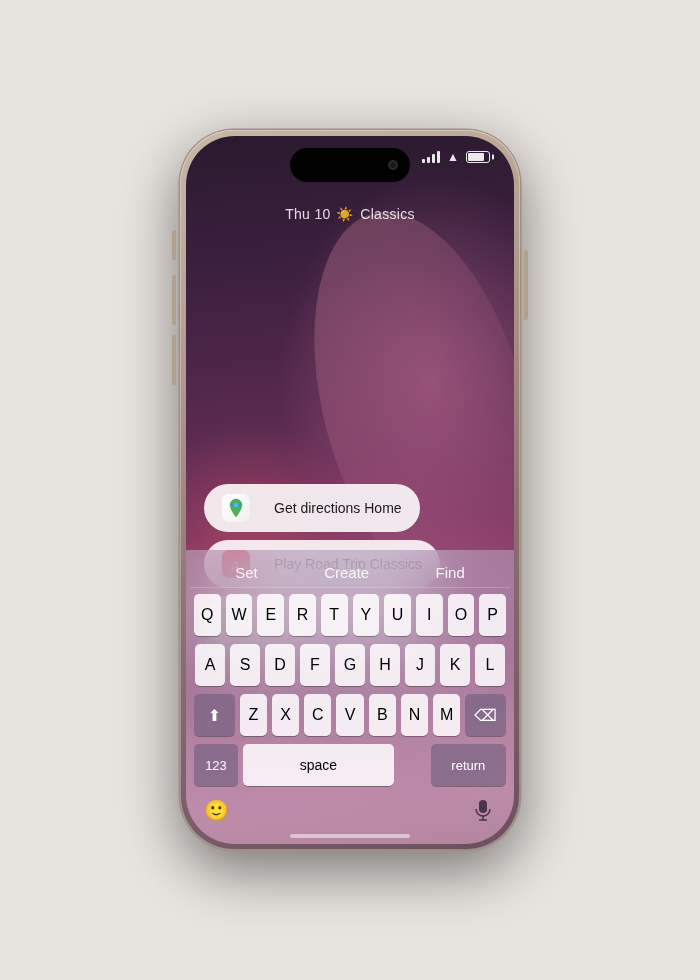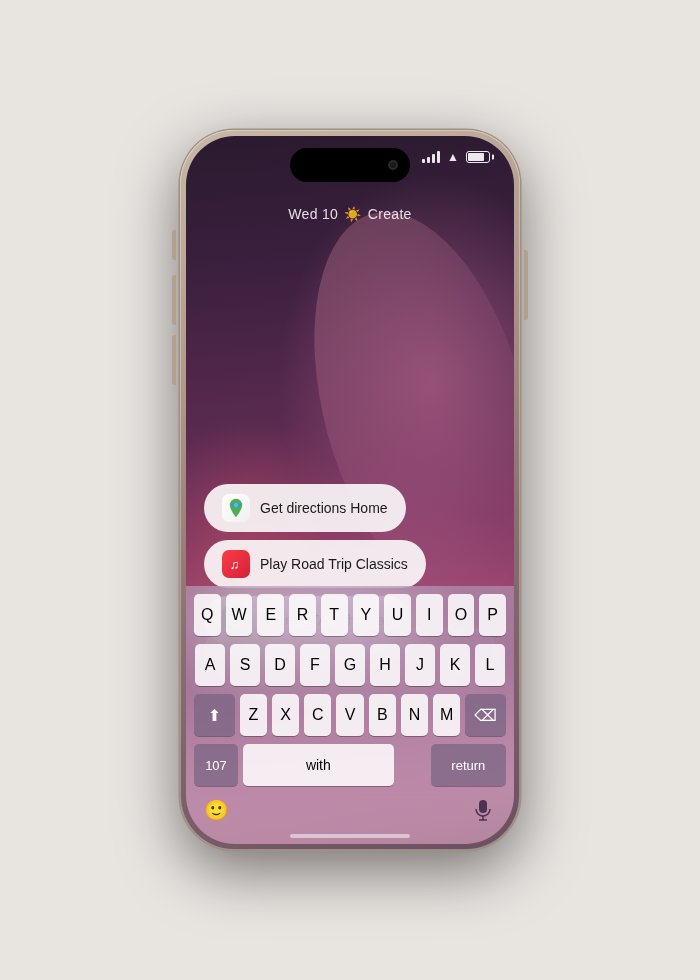--- a/index.html
+++ b/index.html
@@ -197,21 +197,21 @@
       padding: 0 18px;
       z-index: 20;
       display: flex;
       flex-direction: column;
       gap: 8px;
     }
 
     .suggestion-pill {
       display: flex;
       align-items: center;
-      gap: 10px;
+      gap: 24px;
       background: rgba(255,255,255,0.88);
       backdrop-filter: blur(20px);
       border-radius: 50px;
       padding: 10px 18px;
       width: fit-content;
       max-width: 100%;
     }
 
     .suggestion-icon {
       width: 28px;
@@ -479,23 +479,23 @@
         </div>
         <div class="wifi-icon">▲</div>
         <div class="battery">
           <div class="battery-fill"></div>
         </div>
       </div>
     </div>
 
     <div class="lock-content">
       <div class="date-weather">
-        <span>Wed 10</span>
+        <span>Thu 10</span>
         <span class="sun-icon">☀️</span>
-        <span>Create</span>
+        <span>Classics</span>
       </div>
     </div>
 
     <div class="siri-suggestions">
 
       <div class="suggestion-pill">
         <div class="suggestion-icon maps-icon">
           <svg width="20" height="20" viewBox="0 0 20 20">
             <path d="M10 1C6.69 1 4 3.69 4 7c0 4.5 6 12 6 12s6-7.5 6-12c0-3.31-2.69-6-6-6zm0 8.5c-1.38 0-2.5-1.12-2.5-2.5s1.12-2.5 2.5-2.5 2.5 1.12 2.5 2.5-1.12 2.5-2.5 2.5z" fill="#4CAF50"></path>
             <path d="M10 1C6.69 1 4 3.69 4 7c0 4.5 6 12 6 12s6-7.5 6-12c0-3.31-2.69-6-6-6zm0 8.5c-1.38 0-2.5-1.12-2.5-2.5s1.12-2.5 2.5-2.5 2.5 1.12 2.5 2.5-1.12 2.5-2.5 2.5z" fill="none" stroke="#388E3C" stroke-width="0.3"></path>
@@ -524,20 +524,25 @@
       </div>
     </div>
 
     <div class="siri-bar">
       <div class="siri-orb"></div>
       <span class="siri-placeholder">Ask Siri...</span>
     </div>
 
     <div class="keyboard-area">
 
+      <div class="keyboard-suggestions">
+        <span class="kbd-suggestion">Set</span>
+        <span class="kbd-suggestion">Create</span>
+        <span class="kbd-suggestion">Find</span>
+      </div>
 
       <div class="keyboard-rows">
 
         <div class="key-row">
           <div class="key">Q</div>
           <div class="key">W</div>
           <div class="key">E</div>
           <div class="key">R</div>
           <div class="key">T</div>
           <div class="key">Y</div>
@@ -565,22 +570,22 @@
           <div class="key">X</div>
           <div class="key">C</div>
           <div class="key">V</div>
           <div class="key">B</div>
           <div class="key">N</div>
           <div class="key">M</div>
           <div class="key dark backspace wide">⌫</div>
         </div>
 
         <div class="key-row">
-          <div class="key dark num" style="font-size:13px;">107</div>
-          <div class="key space" style="font-size:14px;">with</div>
+          <div class="key dark num" style="font-size:13px;">123</div>
+          <div class="key space" style="font-size:14px;">space</div>
           <div class="key dark return" style="font-size:13px;">return</div>
         </div>
       </div>
 
       <div class="keyboard-bottom">
         <div class="emoji-btn">🙂</div>
         <div class="mic-btn">
           <svg width="18" height="22" viewBox="0 0 18 22" fill="none">
             <rect x="5" y="1" width="8" height="13" rx="4" fill="rgba(50,30,60,0.8)"></rect>
             <path d="M2 10c0 3.87 3.13 7 7 7s7-3.13 7-7" stroke="rgba(50,30,60,0.8)" stroke-width="1.5" fill="none"></path>

